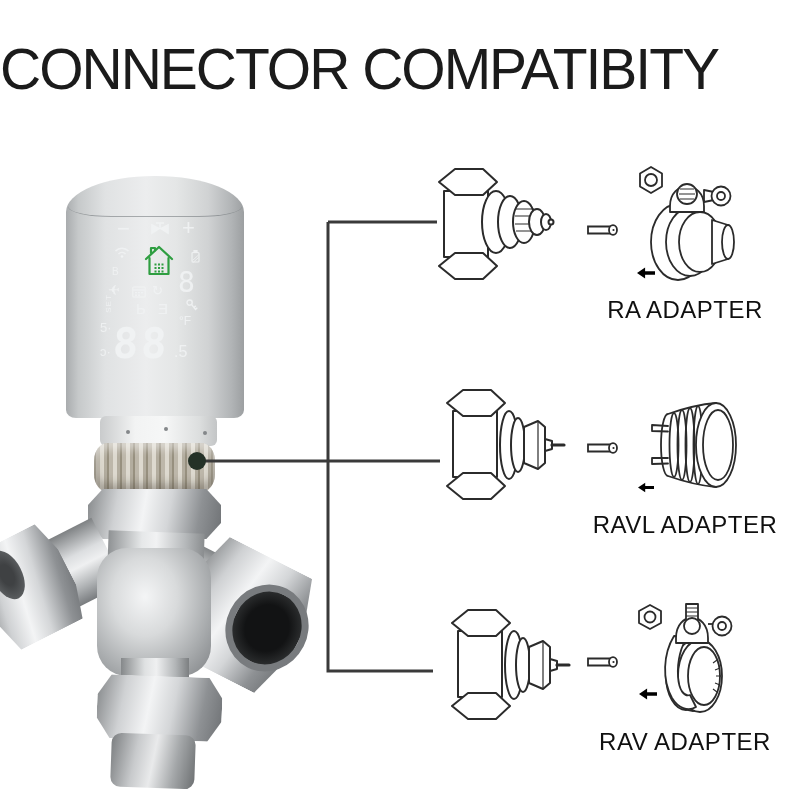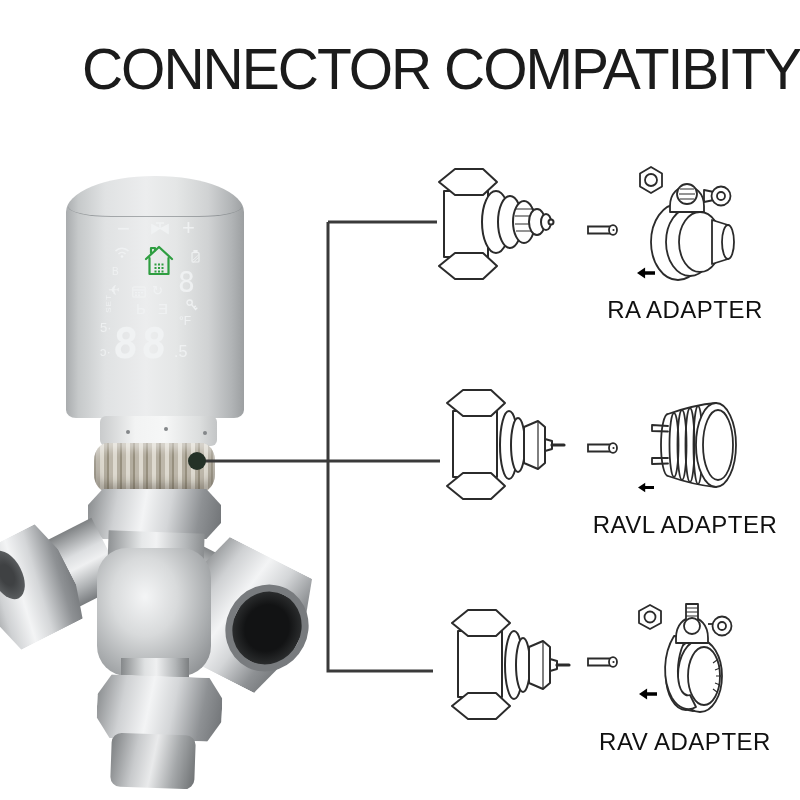--- a/index.html
+++ b/index.html
@@ -1,20 +1,20 @@
 <!DOCTYPE html>
 <html><head>
 <meta charset="utf-8">
 <style>
   html,body{margin:0;padding:0;}
   body{width:800px;height:800px;background:#ffffff;position:relative;overflow:hidden;
        font-family:"Liberation Sans","DejaVu Sans",sans-serif;}
   .abs{position:absolute;}
   
-  .title{left:0;top:36px;width:800px;text-align:right;font-size:57px;font-weight:400;
+  .title{left:0;top:36px;width:800px;text-align:left;font-size:57px;font-weight:400;
          letter-spacing:-2px;color:#1b1b1b;white-space:nowrap;}
   
   .dev-body{left:66px;top:176px;width:178px;height:242px;
     background:linear-gradient(90deg,#a9acae 0%,#c6c9ca 7%,#e0e2e3 22%,#ecedee 45%,#e4e6e6 62%,#d0d2d3 80%,#b1b4b6 93%,#9c9fa1 100%);
     border-radius:88px 88px 10px 10px / 36px 36px 8px 8px;}
   .dev-seam{left:68px;top:196px;width:174px;height:20px;border-bottom:1.5px solid rgba(110,115,118,.55);
     border-radius:50% / 100%;}
   .lcd{color:#f1f3f4;}
   .lcd-minus{left:117px;top:216px;font-size:22px;opacity:.9;}
   .lcd-plus{left:182px;top:215px;font-size:22px;opacity:.9;}

